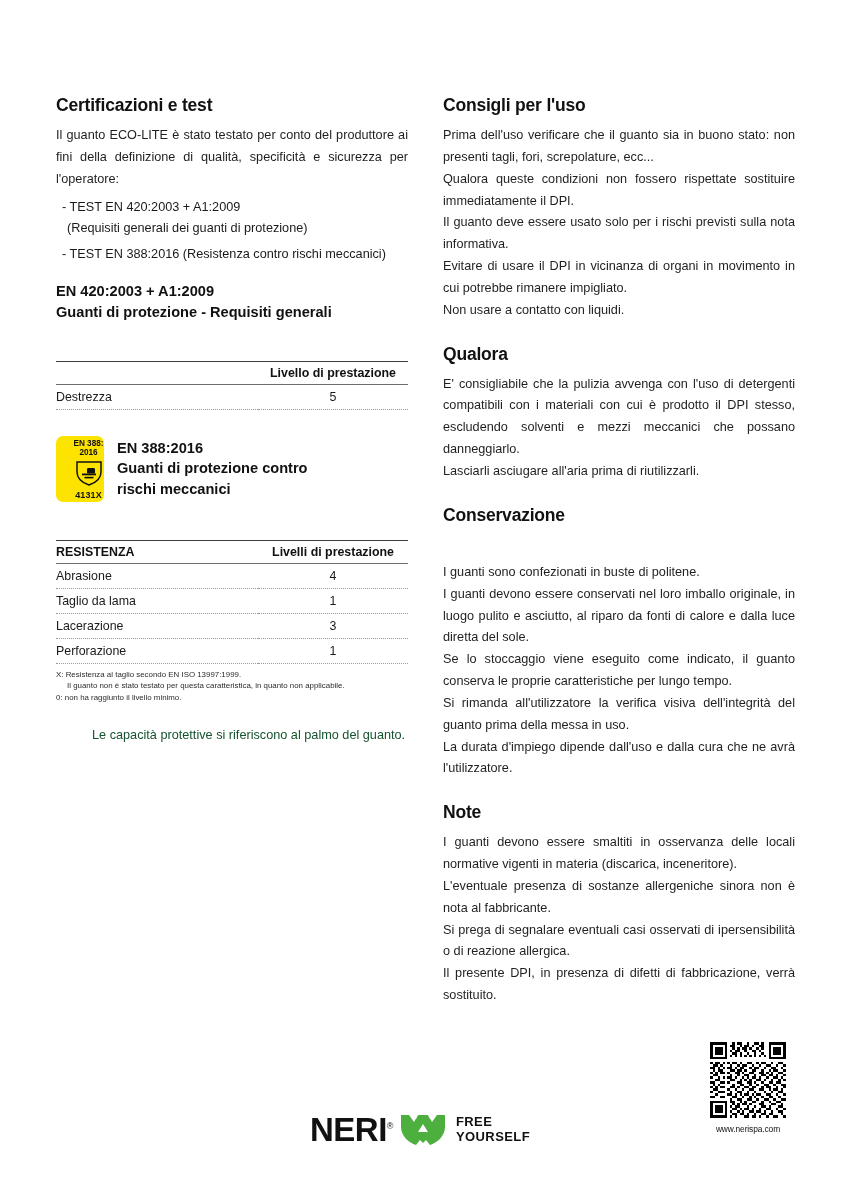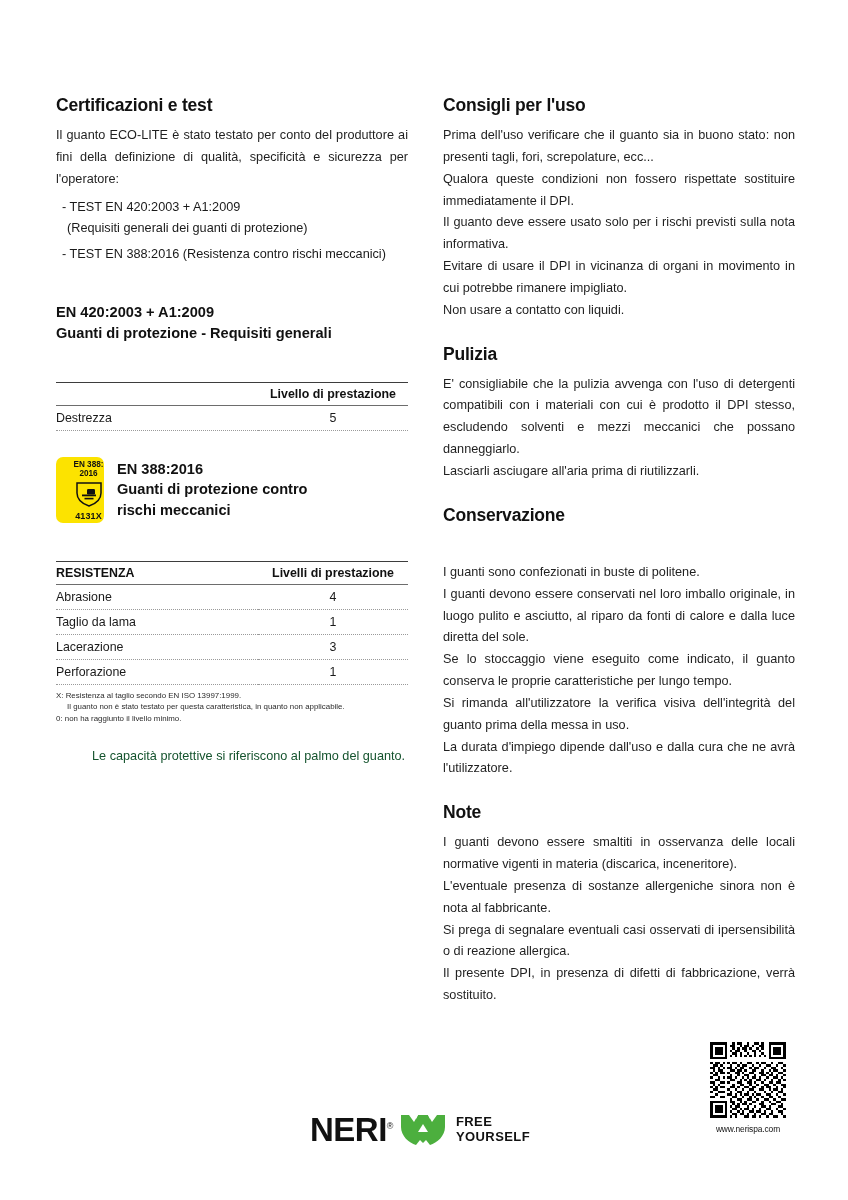--- a/index.html
+++ b/index.html
@@ -61,21 +61,21 @@
   }
   .test-list .row { white-space: nowrap; }
   .test-list .indent { padding-left: 5px; }
   .test-list .sub { margin-top: 1px; }
 
   
   .std-head {
     font-size: 14.6px;
     font-weight: bold;
     line-height: 1.42;
-    margin: 38px 0 6px 0;
+    margin: 17px 0 6px 0;
     color: #111;
   }
 
   
   table.perf {
     width: 100%;
     border-collapse: collapse;
     font-size: 12.4px;
     margin-top: 38px;
   }
@@ -309,21 +309,21 @@
     <div class="section">
       <h2 class="section-title">Consigli per l'uso</h2>
       <p class="body">Prima dell'uso verificare che il guanto sia in buono stato: non presenti tagli, fori, screpolature, ecc...</p>
       <p class="body">Qualora queste condizioni non fossero rispettate sostituire immediatamente il DPI.</p>
       <p class="body">Il guanto deve essere usato solo per i rischi previsti sulla nota informativa.</p>
       <p class="body">Evitare di usare il DPI in vicinanza di organi in movimento in cui potrebbe rimanere impigliato.</p>
       <p class="body noj">Non usare a contatto con liquidi.</p>
     </div>
 
     <div class="section">
-      <h2 class="section-title">Pulizia</h2>
+      <h2 class="section-title">Qualora</h2>
       <p class="body">E' consigliabile che la pulizia avvenga con l'uso di detergenti compatibili con i materiali con cui è prodotto il DPI stesso, escludendo solventi e mezzi meccanici che possano danneggiarlo.</p>
       <p class="body noj">Lasciarli asciugare all'aria prima di riutilizzarli.</p>
     </div>
 
     <div class="section">
       <h2 class="section-title">Conservazione</h2>
       <p class="body noj">I guanti sono confezionati in buste di politene.</p>
       <p class="body">I guanti devono essere conservati nel loro imballo originale, in luogo pulito e asciutto, al riparo da fonti di calore e dalla luce diretta del sole.</p>
       <p class="body">Se lo stoccaggio viene eseguito come indicato, il guanto conserva le proprie caratteristiche per lungo tempo.</p>
       <p class="body">Si rimanda all'utilizzatore la verifica visiva dell'integrità del guanto prima della messa in uso.</p>

